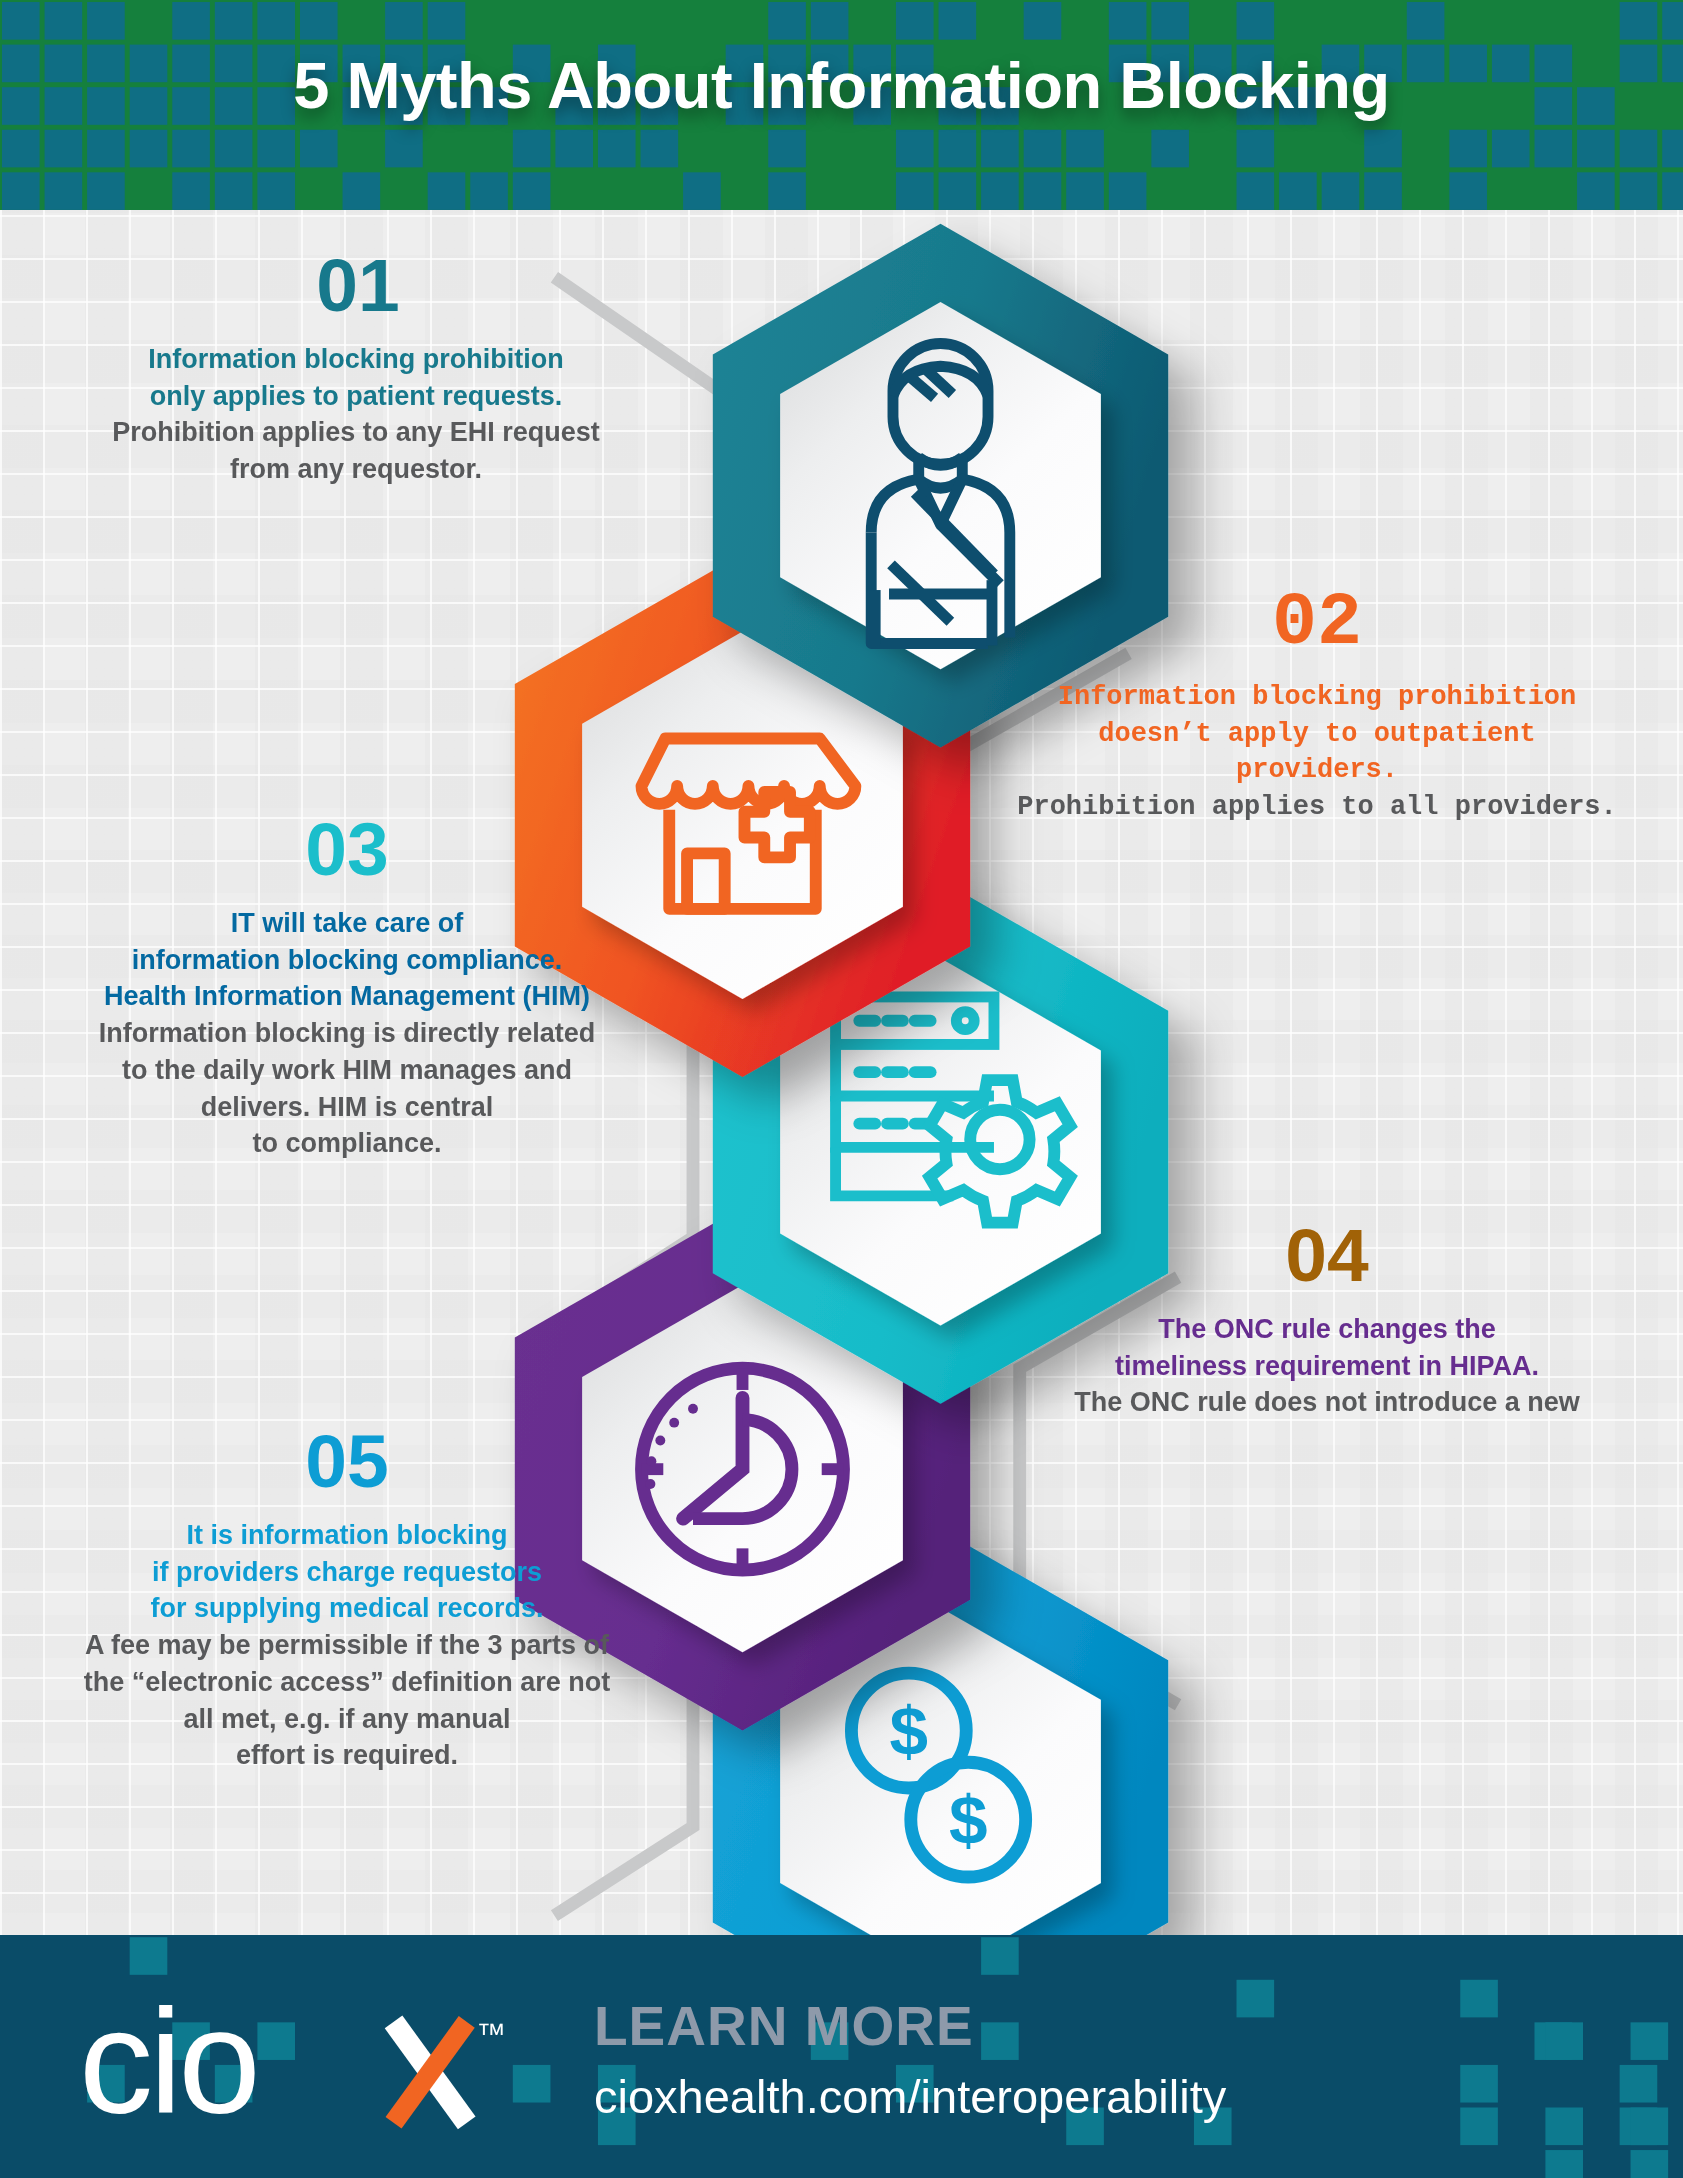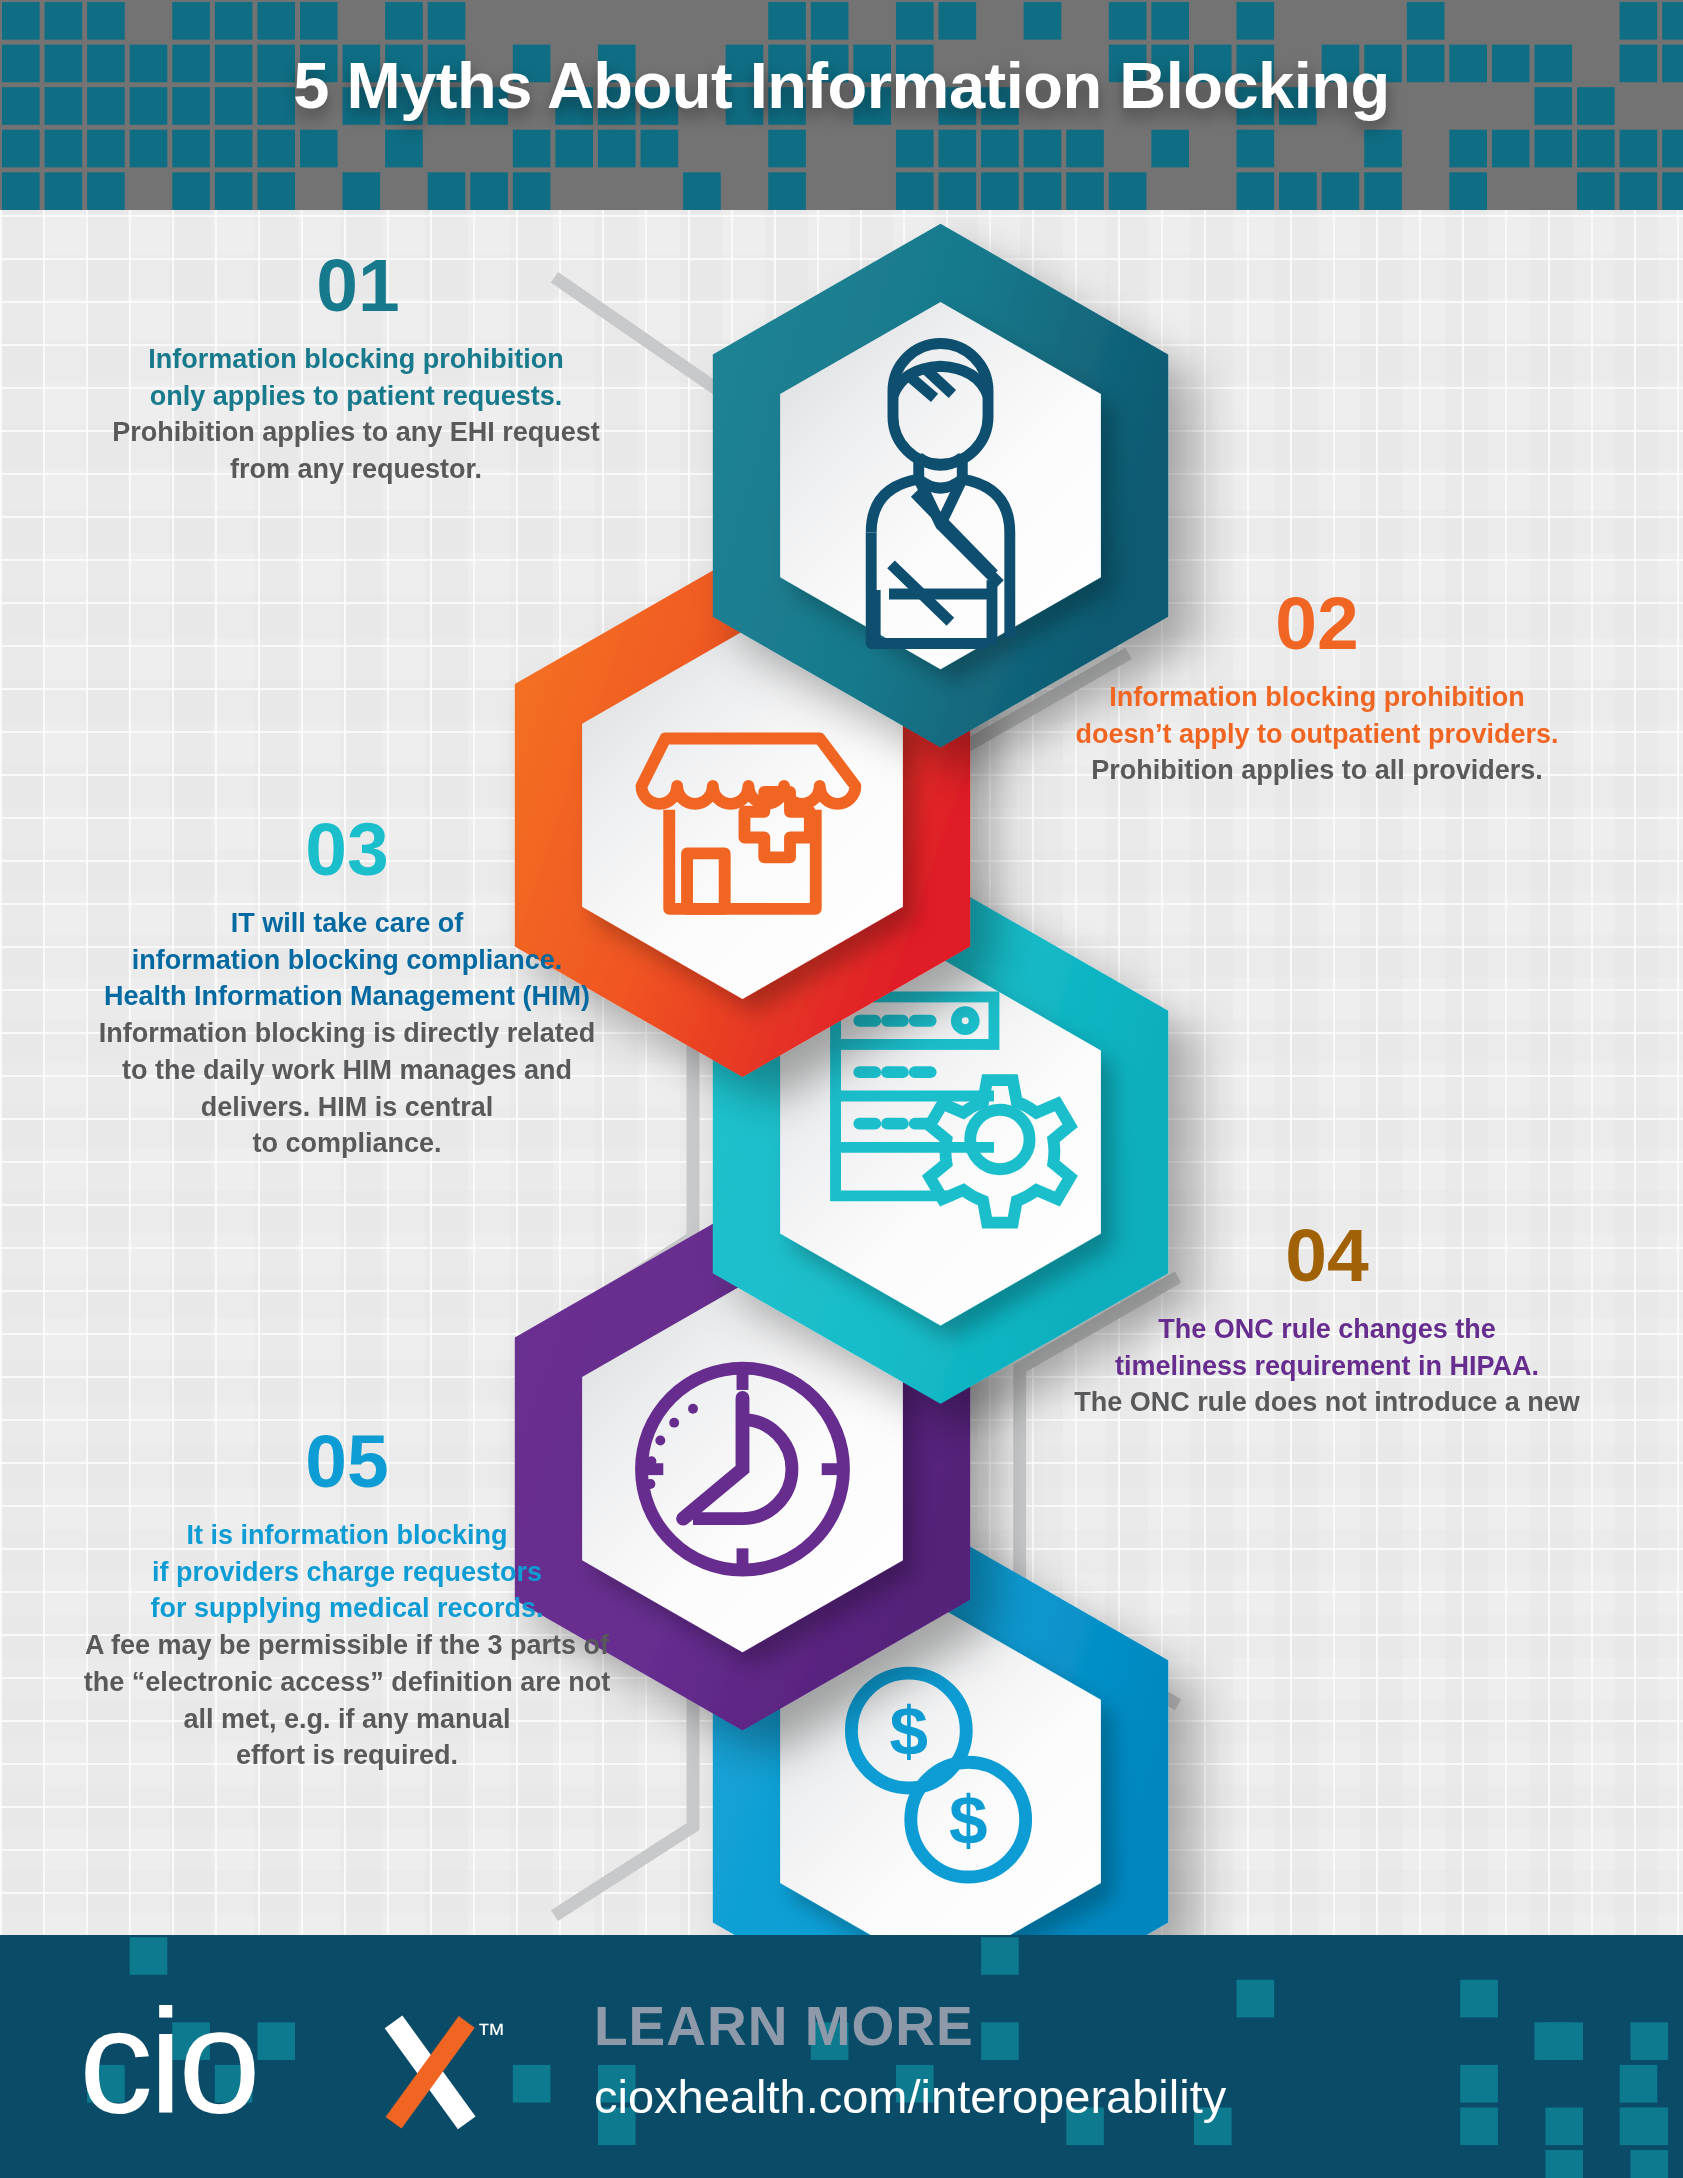--- a/index.html
+++ b/index.html
@@ -42,21 +42,21 @@
     pointer-events: none;
     z-index: 0;
     opacity: .55;
   }
 
   
   .header {
     position: absolute;
     left: 0; top: 0;
     width: 1683px; height: 210px;
-    background: #737373;
+    background: #15803d;
     overflow: hidden;
     z-index: 6;
   }
   .header .hpat {
     position: absolute;
     inset: 0;
   }
   .header-title {
     position: absolute;
     left: 0; right: 0;
@@ -130,21 +130,21 @@
     font-size: 27px;
     font-weight: bold;
     line-height: 1.36;
     color: #58595B;
   }
 
   .m-left  { text-align: center; }
   .m-right { text-align: center; }
 
   #myth1 { left: 59px;  top: 248px;  width: 594px; }
-  #myth2 { left: 1010px; top: 586px;  width: 614px; }
+  #myth2 { left: 1010px; top: 586px;  width: 614px; font-family: Liberation Mono, monospace; }
   #myth3 { left: 30px;  top: 812px;  width: 634px; }
   #myth4 { left: 1010px; top: 1218px; width: 634px; }
   #myth5 { left: 30px;  top: 1424px; width: 634px; }
 
   #myth1 .num { margin-left: 4px; }
   #myth2 .num { margin-right: 0px; }
 </style>
 </head>
 <body>
 

